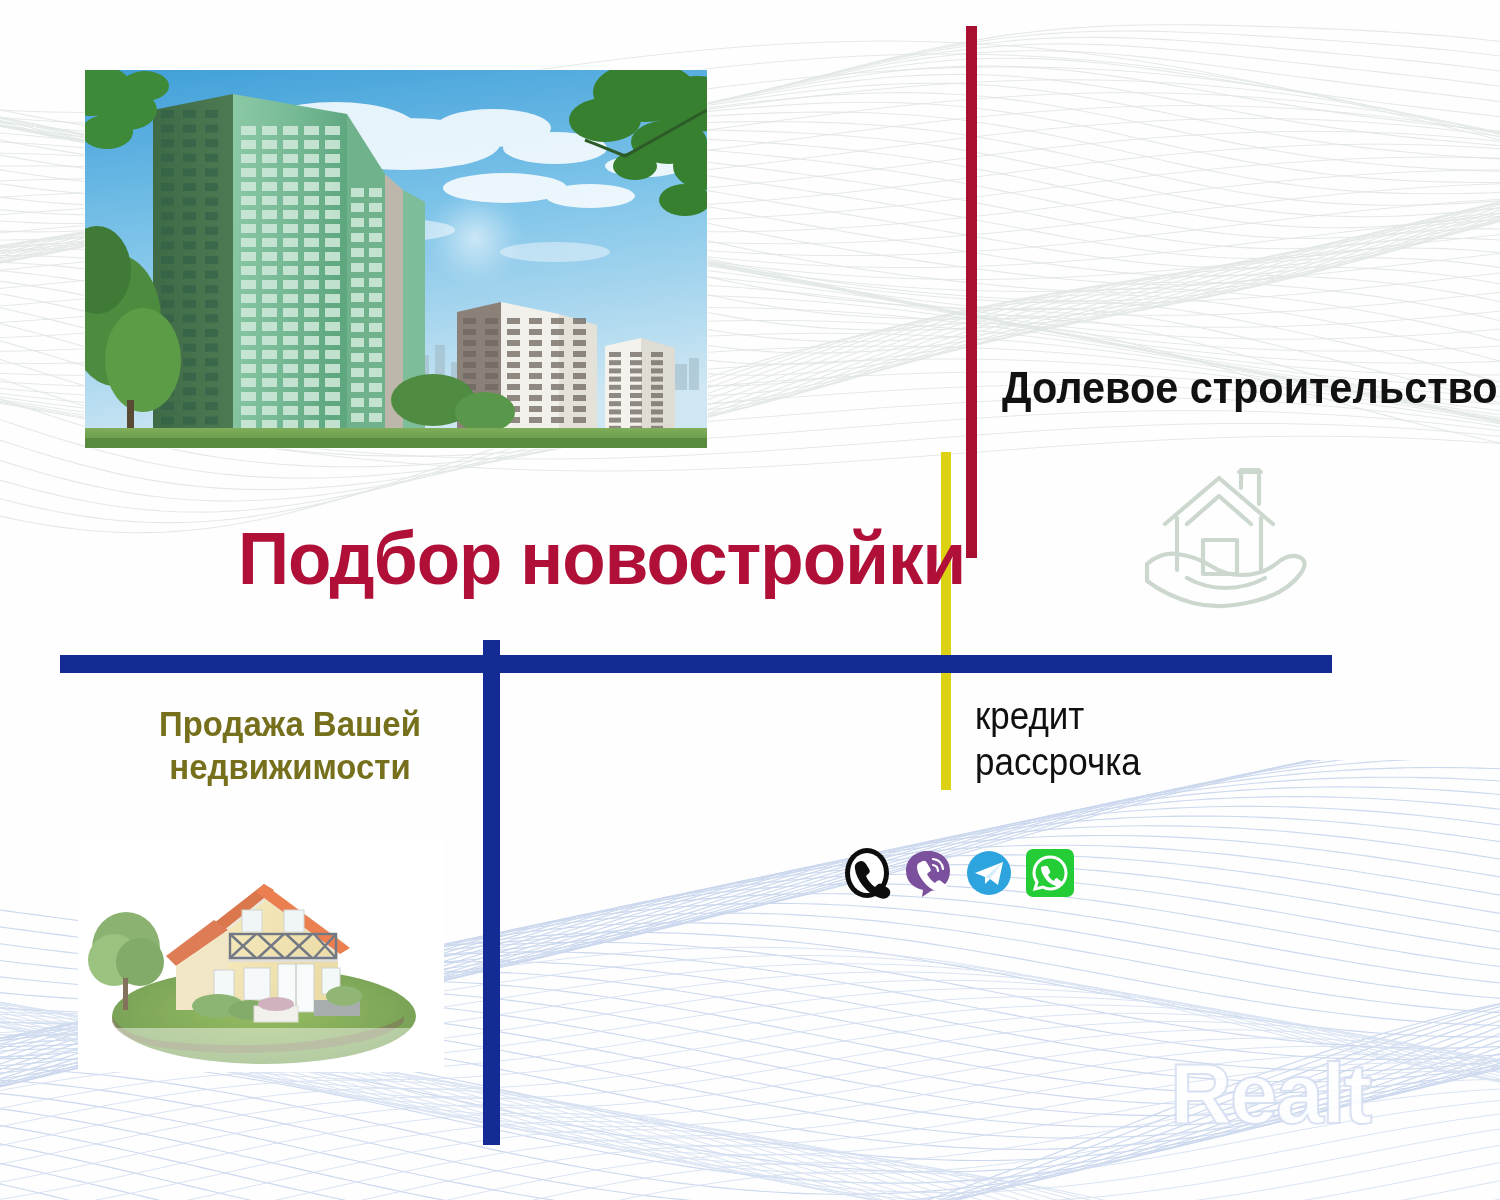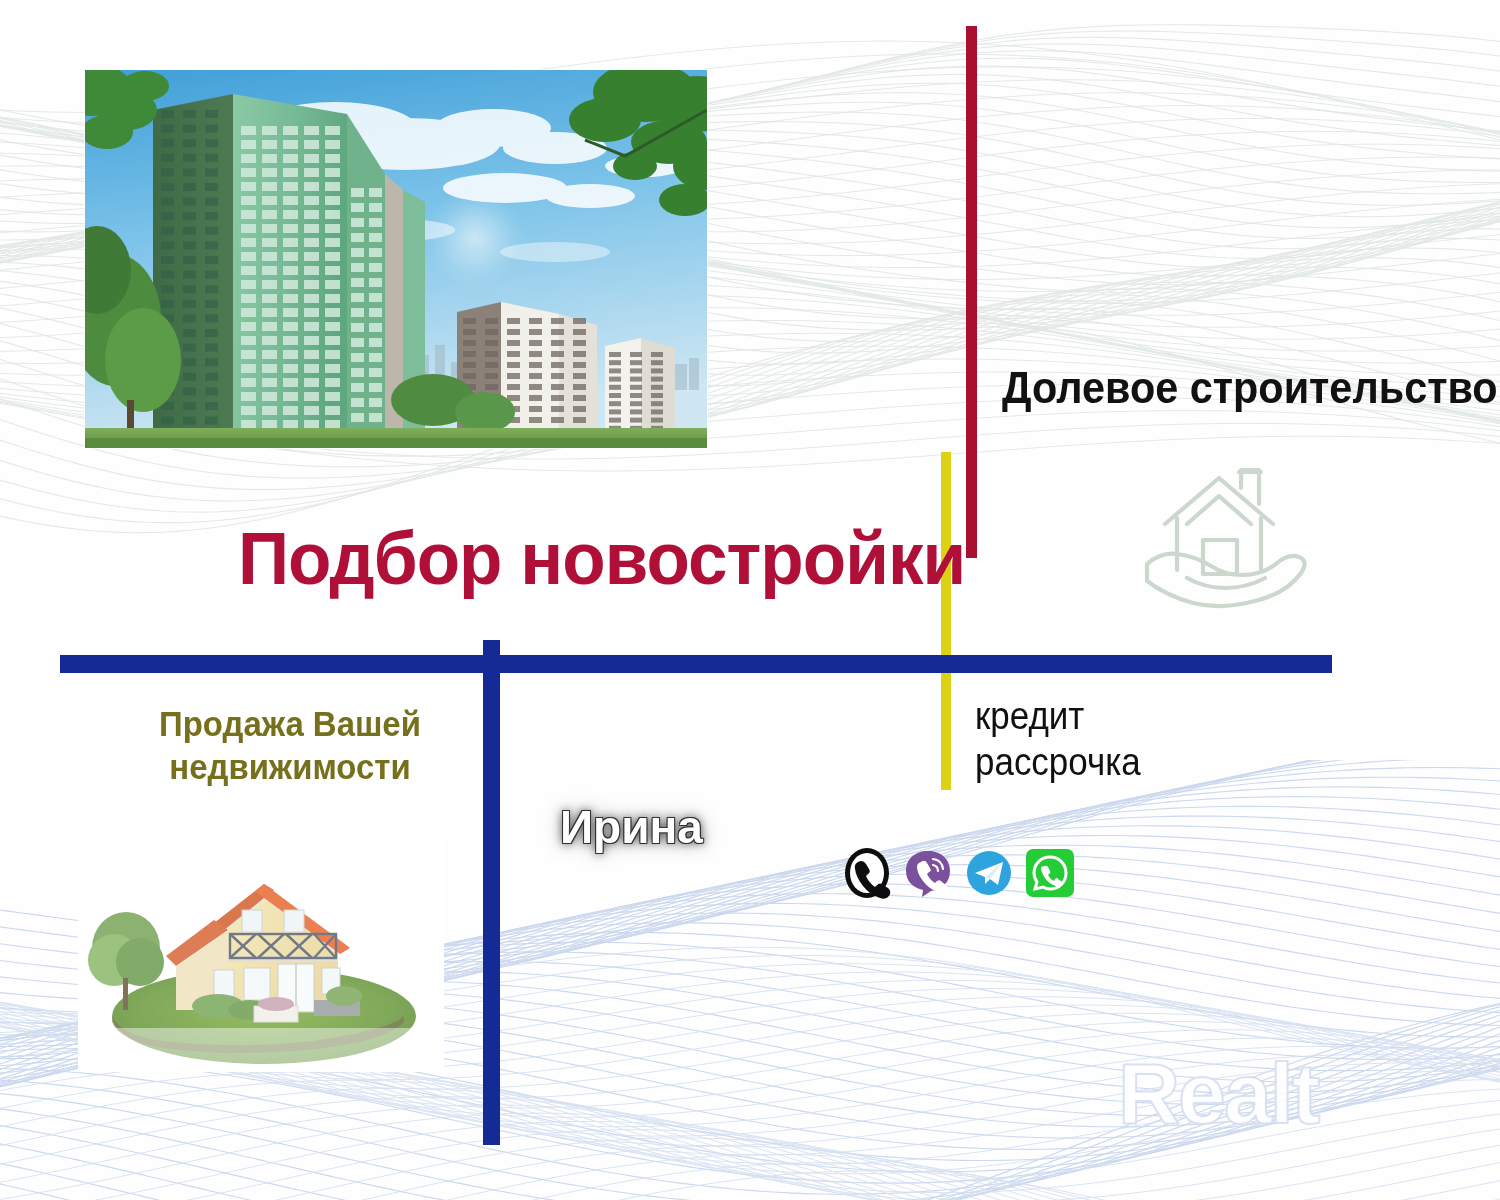--- a/index.html
+++ b/index.html
@@ -86,21 +86,21 @@
   
   #social-row {
     position:absolute; left:840px; top:845px; height:56px;
     display:flex; align-items:center; gap:7px;
   }
   .social { width:54px; height:54px; position:relative; }
   .social svg { display:block; }
 
   
   #watermark-realt {
-    position:absolute; left:1118px; top:1048px; width:320px; height:90px;
+    position:absolute; left:1170px; top:1048px; width:320px; height:90px;
     font-size:86px; font-weight:bold; color:rgba(255,255,255,0.0);
     -webkit-text-stroke:2px rgba(210,220,240,0.85);
     letter-spacing:-2px; line-height:90px;
     text-shadow:0 0 1px rgba(255,255,255,0.9);
   }
 </style>
 </head>
 <body>
 
 <div id="stage">
@@ -793,21 +793,20 @@
   <div id="text-prodazha">
     <span class="ln">Продажа Вашей</span>
     <span class="ln">недвижимости</span>
   </div>
 
   <div id="text-credit">
     <span class="ln">кредит</span>
     <span class="ln">рассрочка</span>
   </div>
 
-  <div id="name-irina">Ирина</div>
 
   <svg id="icon-house-hand" viewBox="0 0 175 160" fill="none" stroke="#ccd8ce" stroke-width="4.2" stroke-linecap="round" stroke-linejoin="round">
     <path d="M22 72 L76 26 L130 72"></path>
     <path d="M34 66 L34 118"></path>
     <path d="M118 66 L118 118"></path>
     <path d="M44 72 L76 44 L108 72"></path>
     <path d="M98 36 L98 18 L116 18 L116 52"></path>
     <path d="M96 20 L118 20"></path>
     <rect x="60" y="88" width="34" height="34"></rect>
     <path d="M4 112 q14 -12 30 -10 q18 2 34 12 q14 9 30 9 q22 0 36 -12 q12 -10 22 -6 q10 4 2 16 q-14 20 -46 28 q-34 9 -62 2 q-26 -7 -46 -22z"></path>

